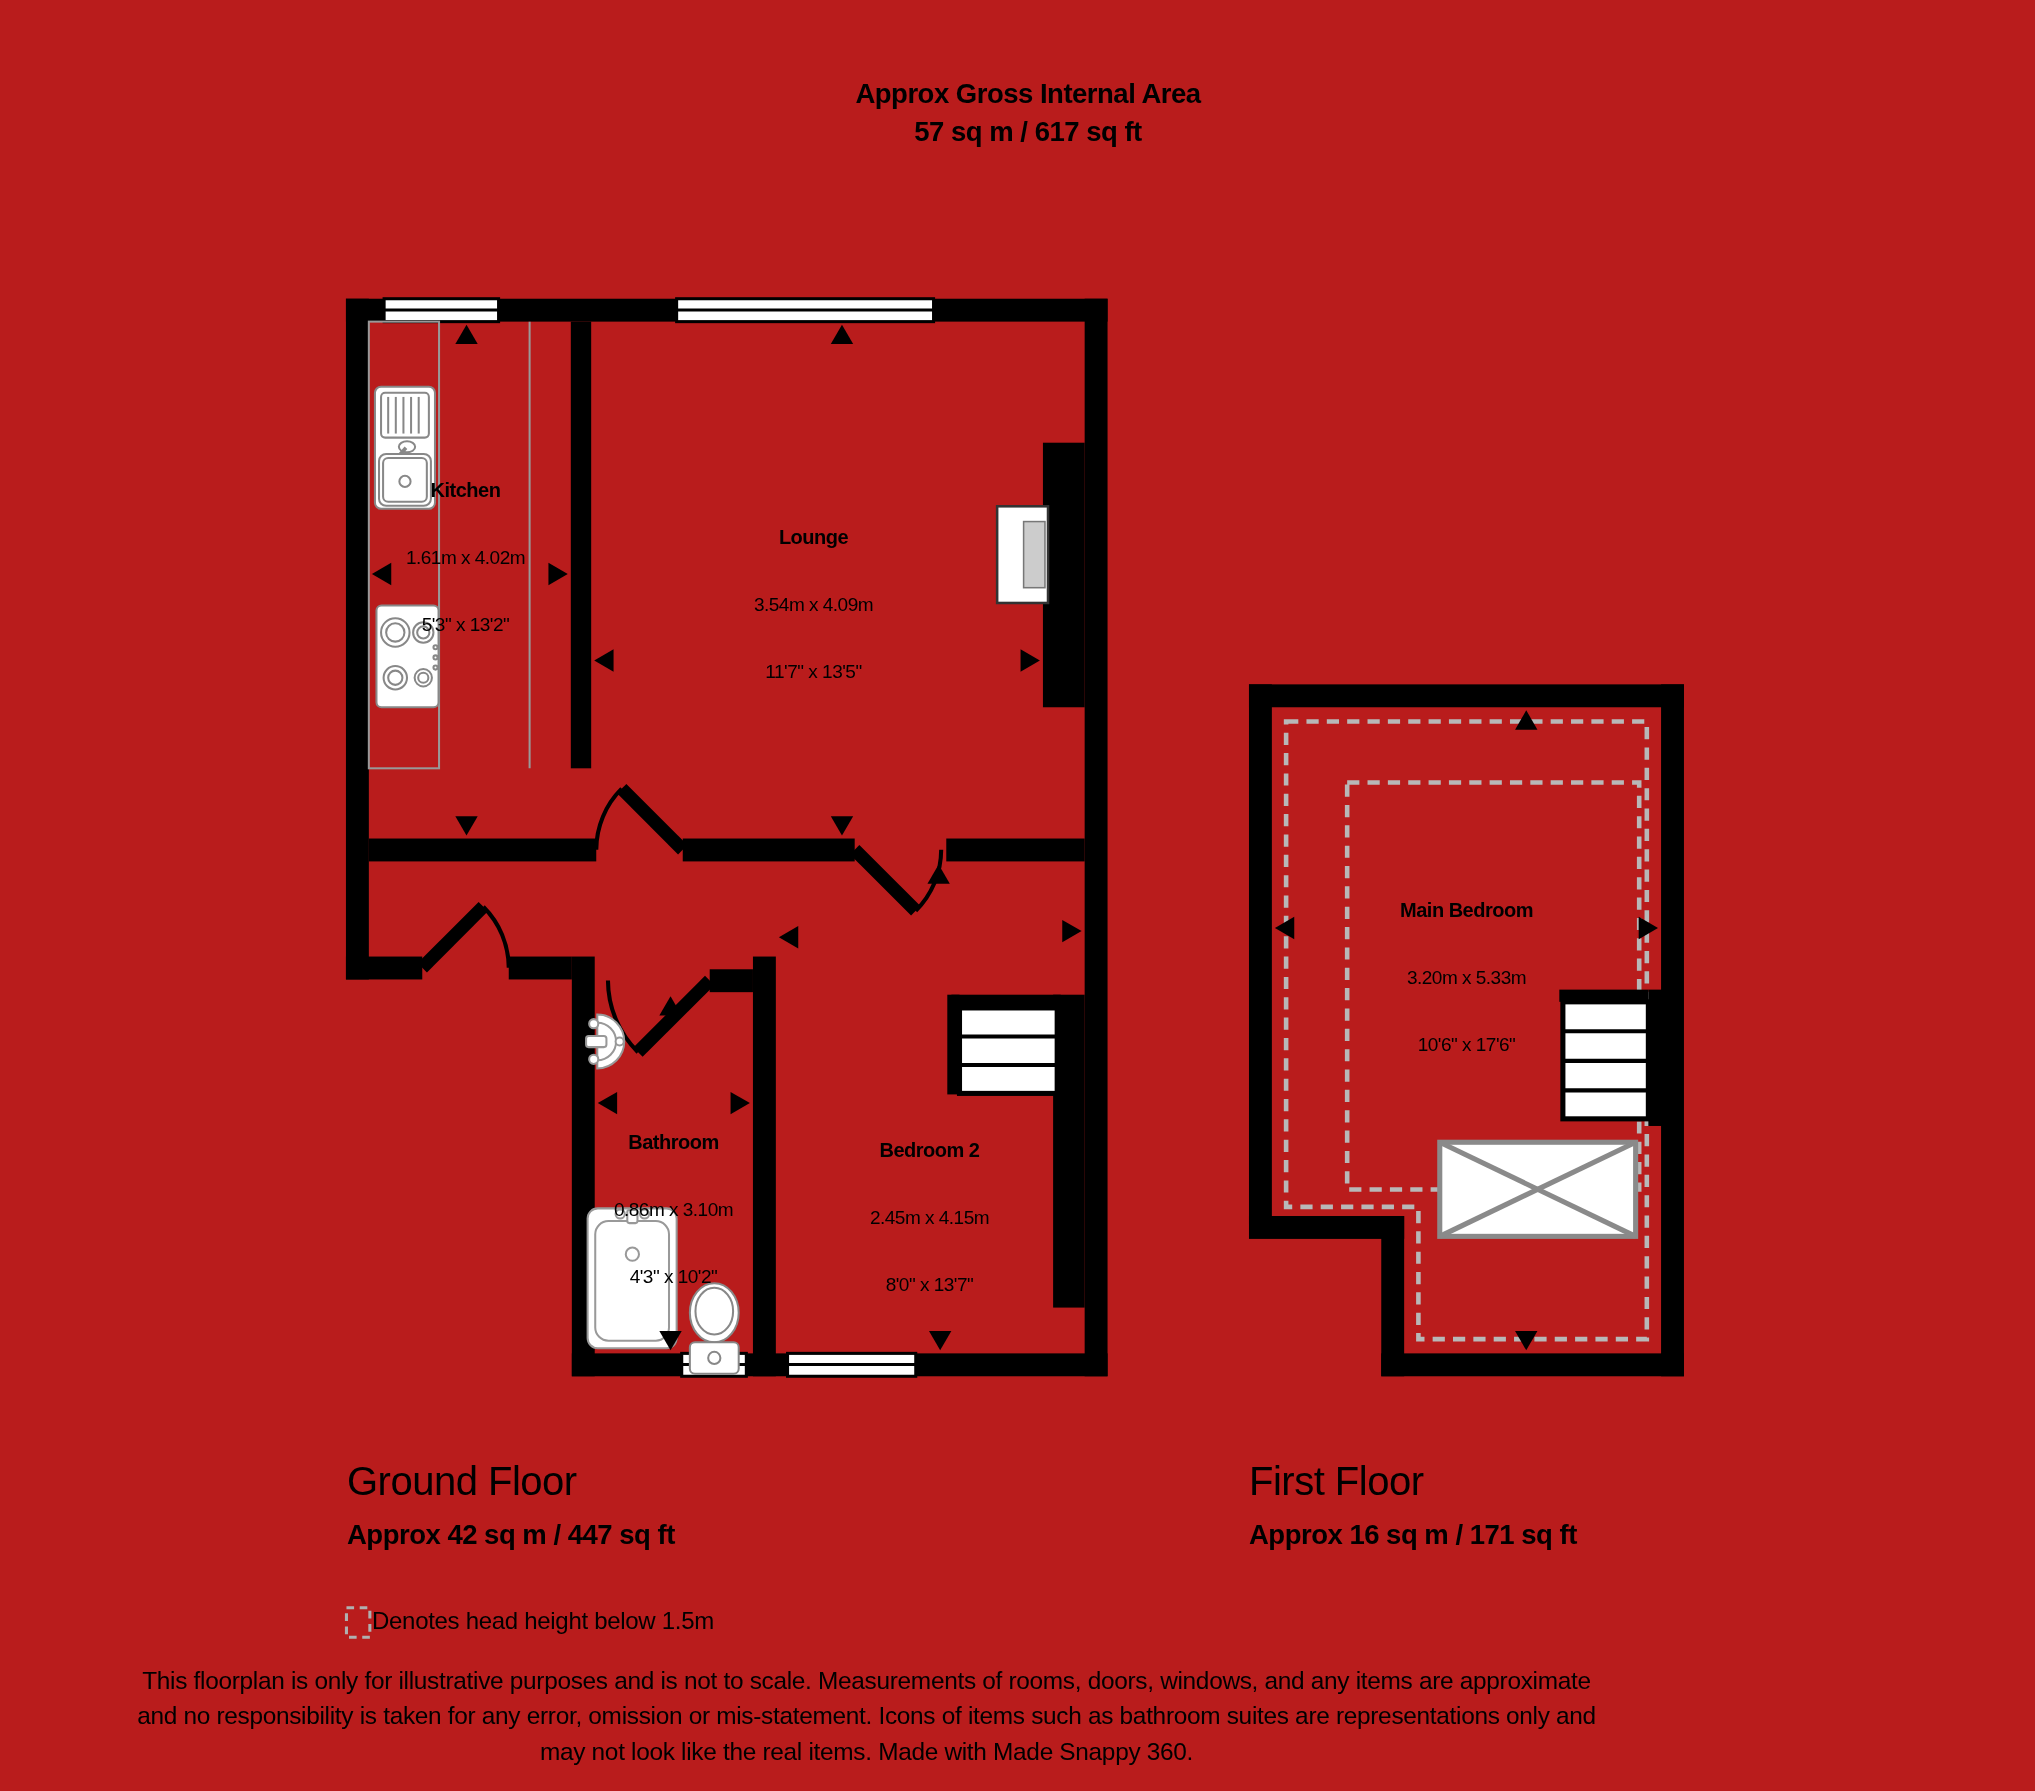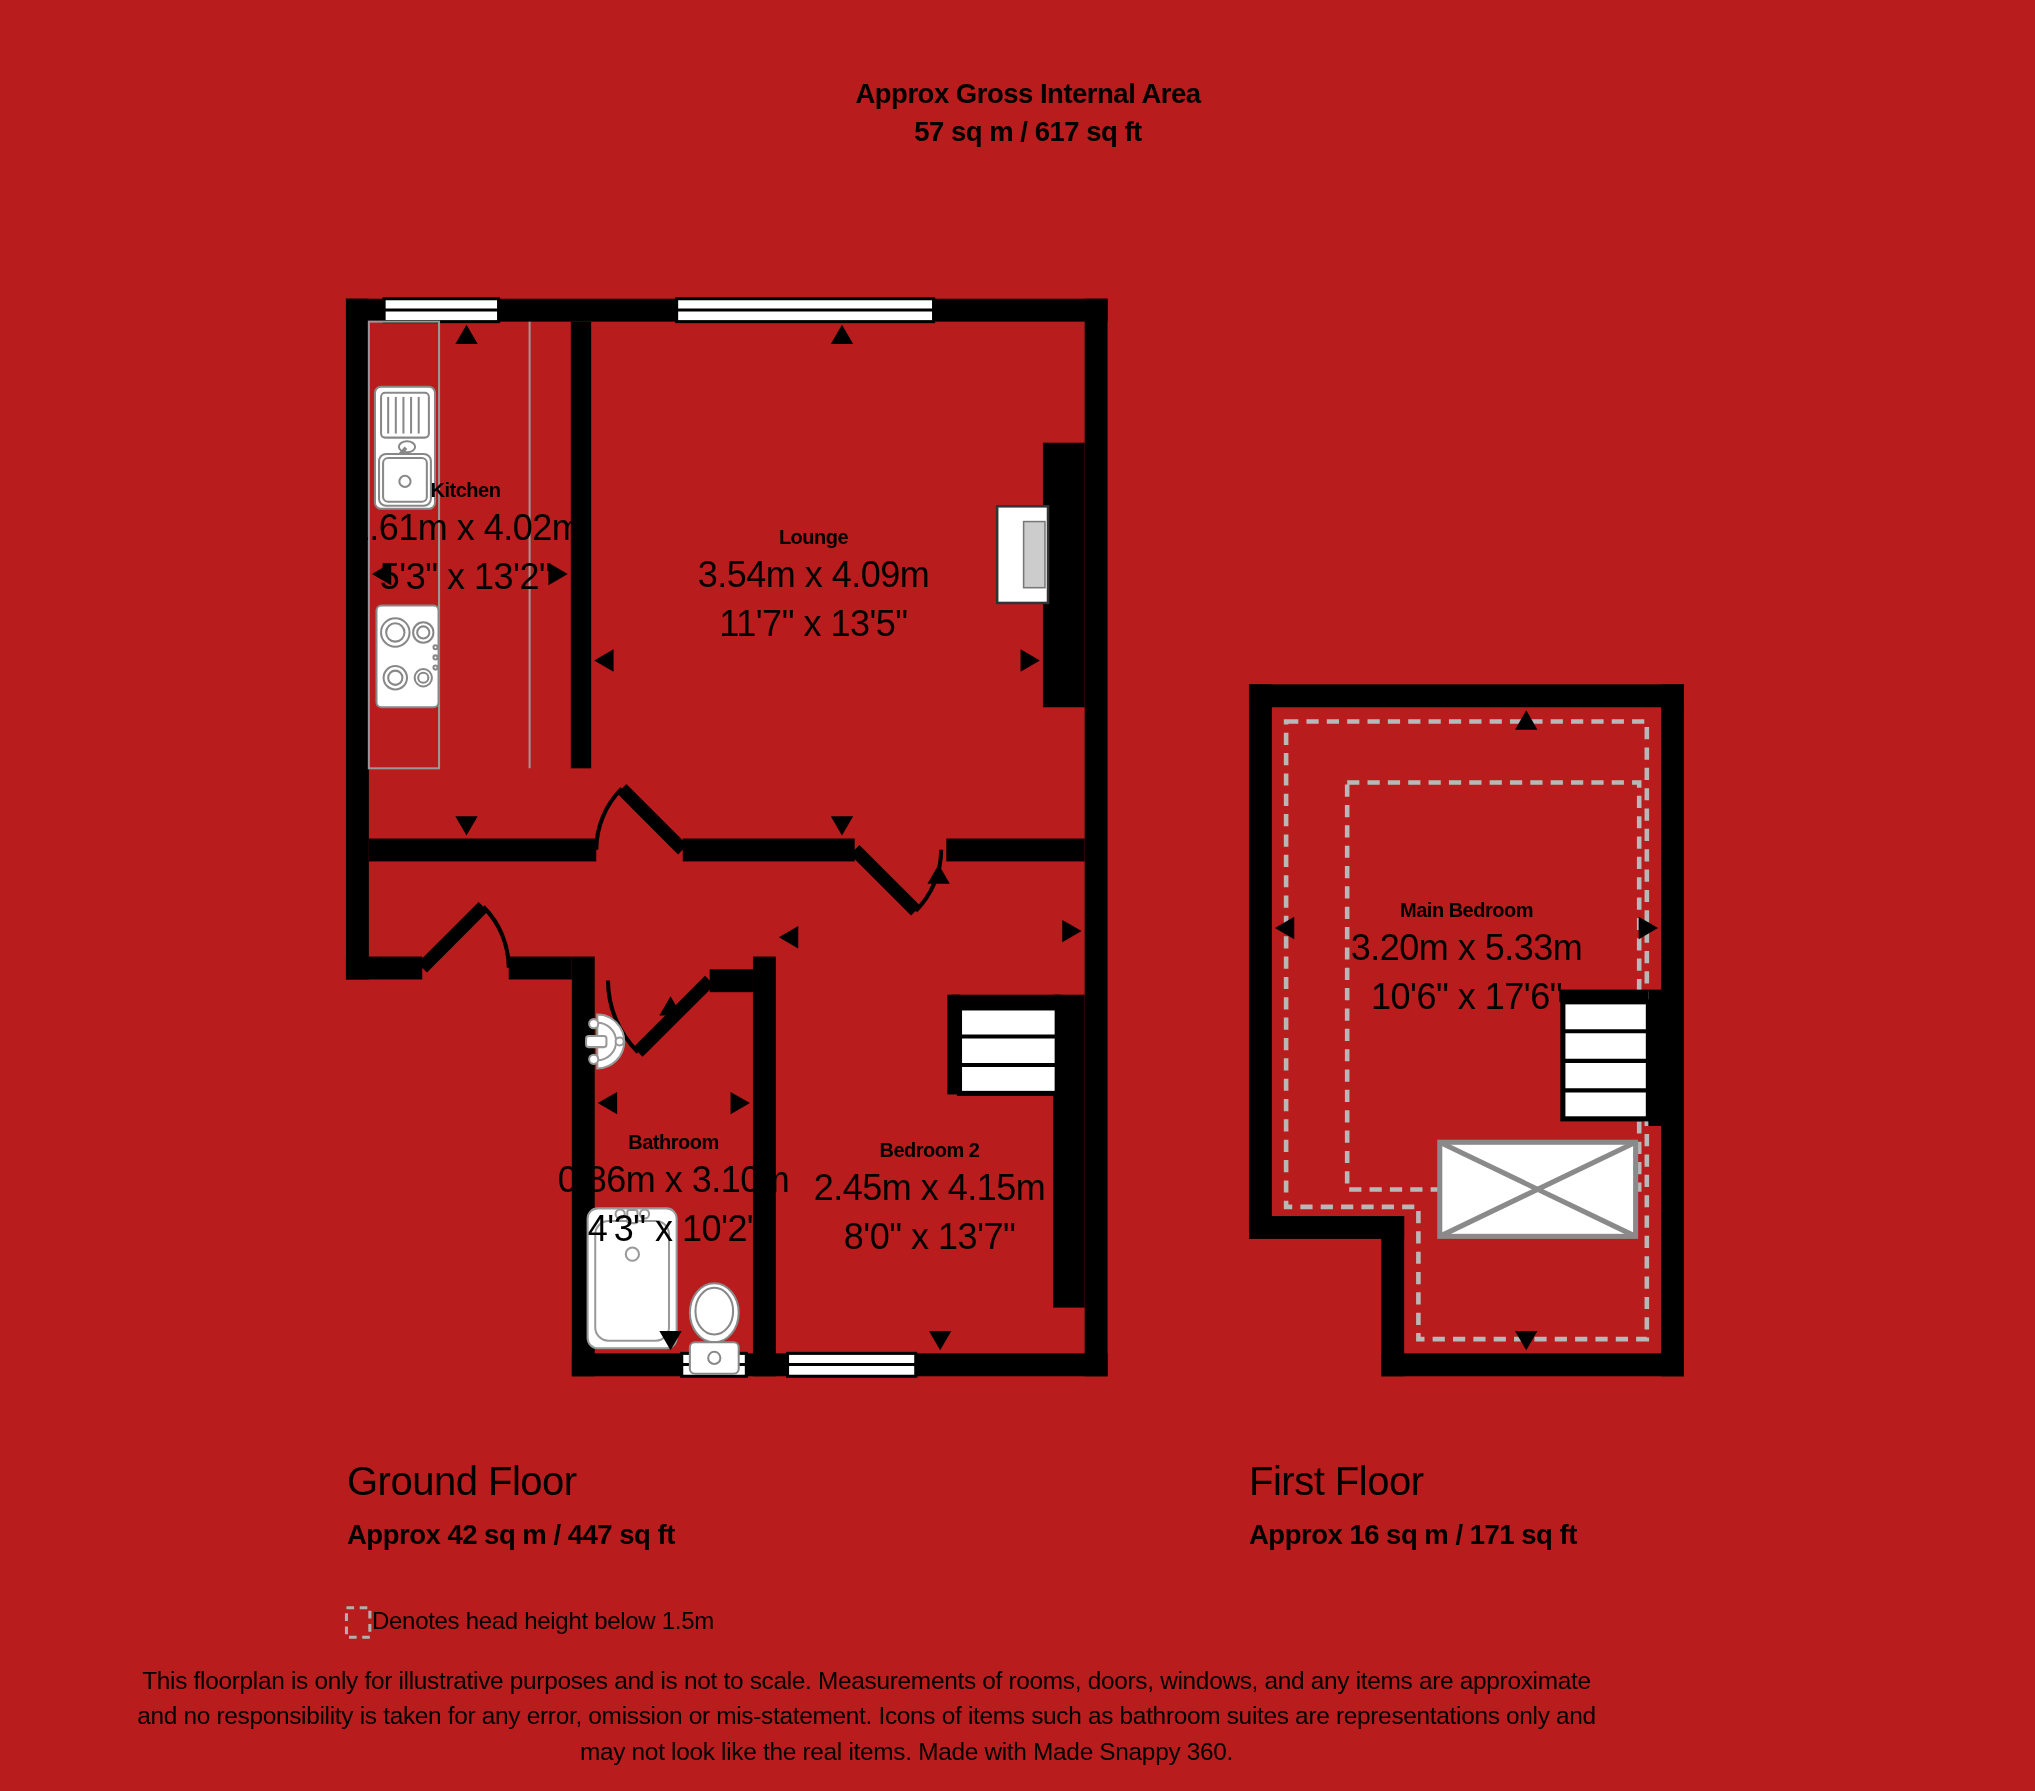--- a/index.html
+++ b/index.html
@@ -11,37 +11,37 @@
     font-family: "Liberation Sans", sans-serif;
     color: #000;
     overflow: hidden;
   }
   .plan-svg { position: absolute; left: 0; top: 0; }
   .txt { position: absolute; white-space: nowrap; }
   .center { text-align: center; }
   .title-block { left: 570px; top: 75px; width: 916px; line-height: 1.38; font-weight: bold; font-size: 27.5px; letter-spacing: -0.5px; }
   .room-label { line-height: 1.36; }
   .room-name { font-weight: bold; font-size: 20px; letter-spacing: -0.5px; }
-  .room-dim  { font-size: 36px; letter-spacing: -0.5px; }
+  .room-dim  { font-size: 19px; letter-spacing: -0.5px; margin-top: 41px; }
   .lbl-kitchen { left: 313px;  top: 477px;  width: 305px; }
   .lbl-lounge  { left: 661px; top: 524px; width: 305px; }
   .lbl-bathroom{ left: 521px; top: 1129px; width: 305px; }
   .lbl-bedroom2{ left: 777px; top: 1137px; width: 305px; }
   .lbl-mainbed { left: 1314px; top: 897px; width: 305px; }
   .floor-name { font-size: 40px; letter-spacing: -0.5px; }
   .floor-area { font-size: 27.5px; font-weight: bold; letter-spacing: -0.5px; }
   .gf-name { left: 347px;  top: 1459px; }
   .gf-area { left: 347px;  top: 1519px; }
   .ff-name { left: 1249px; top: 1459px; }
   .ff-area { left: 1249px; top: 1519px; }
   .legend-text { left: 372px; top: 1607px; font-size: 24px; letter-spacing: -0.3px; }
   .disclaimer { left: 0; width: 1733px; font-size: 24.4px; line-height: 1.45; letter-spacing: -0.3px; }
   .disc1 { top: 1663px; }
   .disc2 { top: 1698px; }
-  .disc3 { top: 1734px; margin-left: 40px; }
+  .disc3 { top: 1734px; }
 </style>
 </head>
 <body>
 
 <div class="page">
 
   <svg class="plan-svg" width="2035" height="1791" viewBox="0 0 4000 3520">
 
     <g>
 

